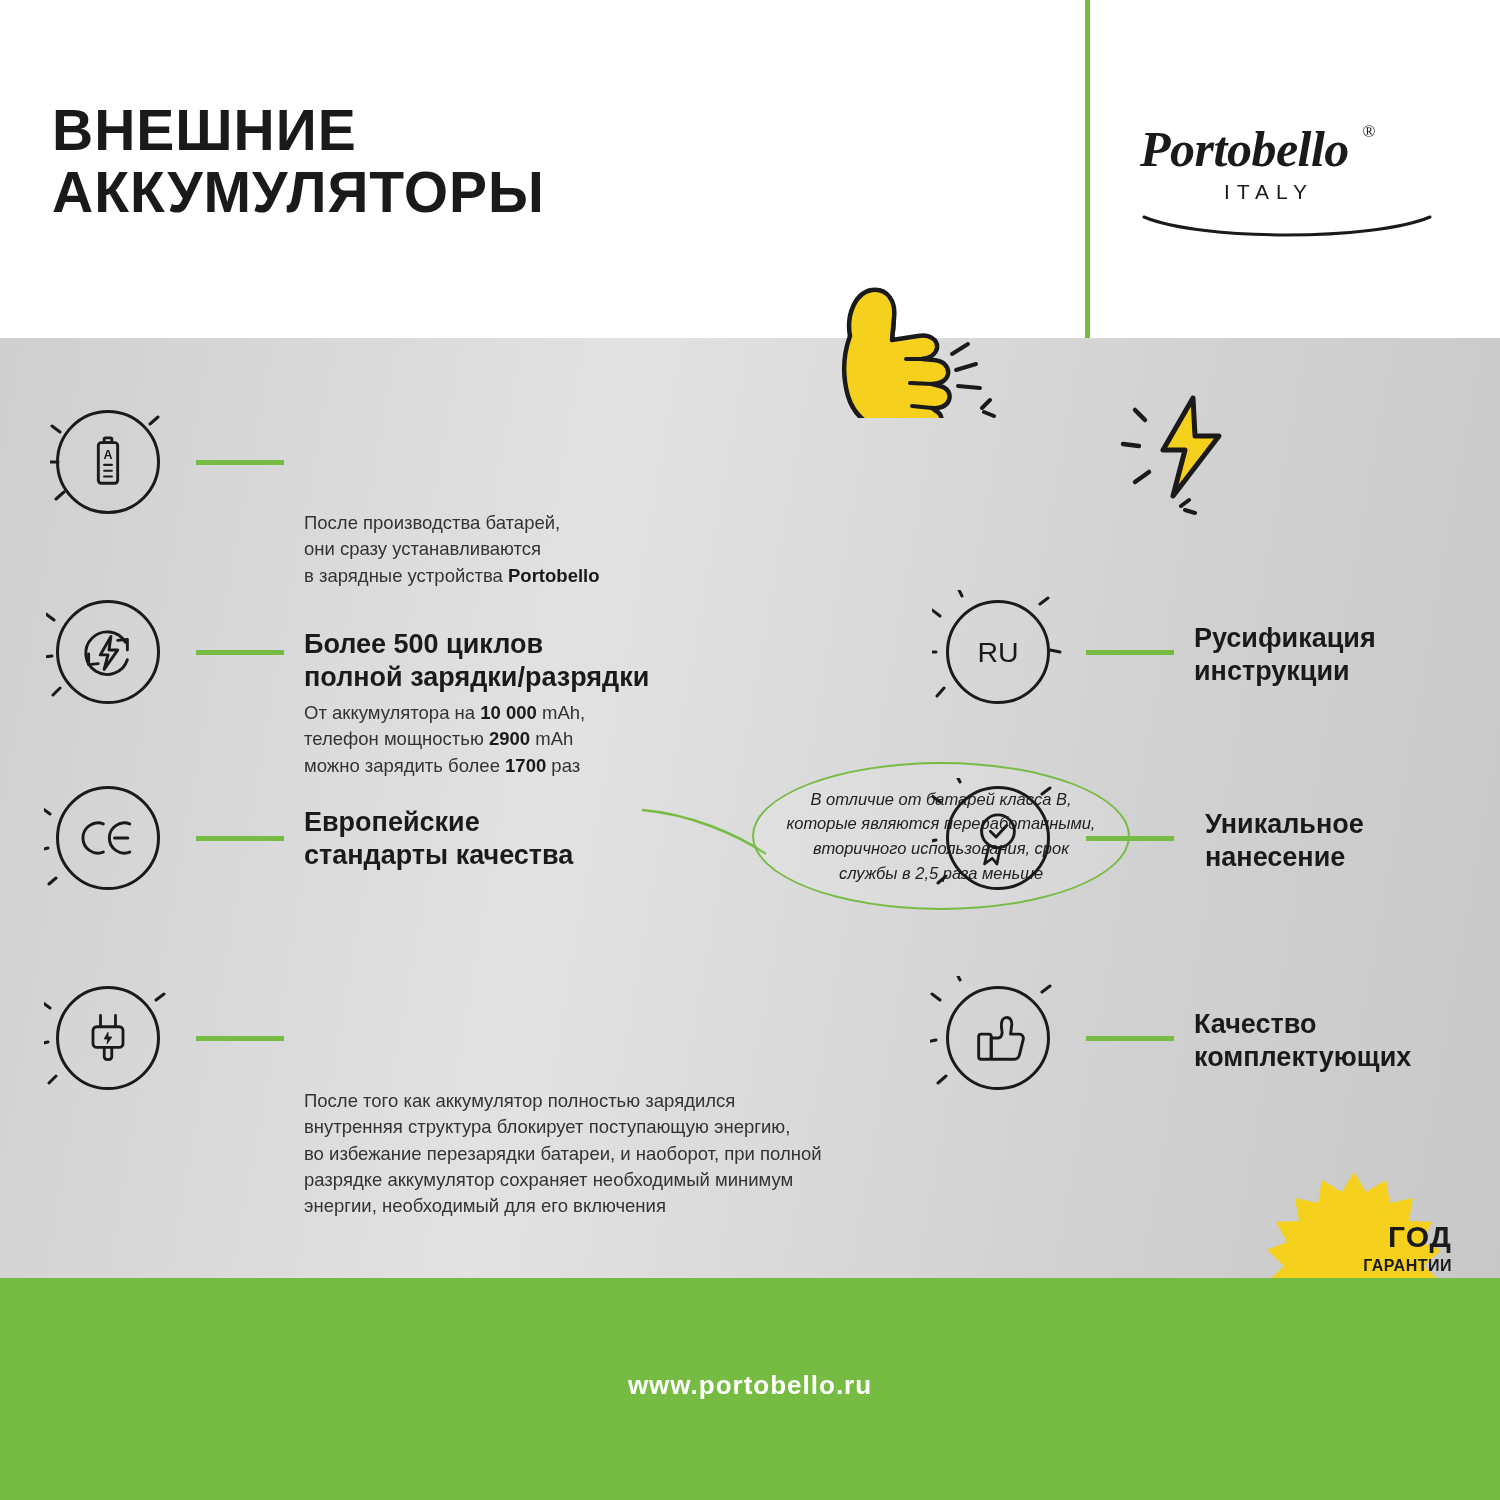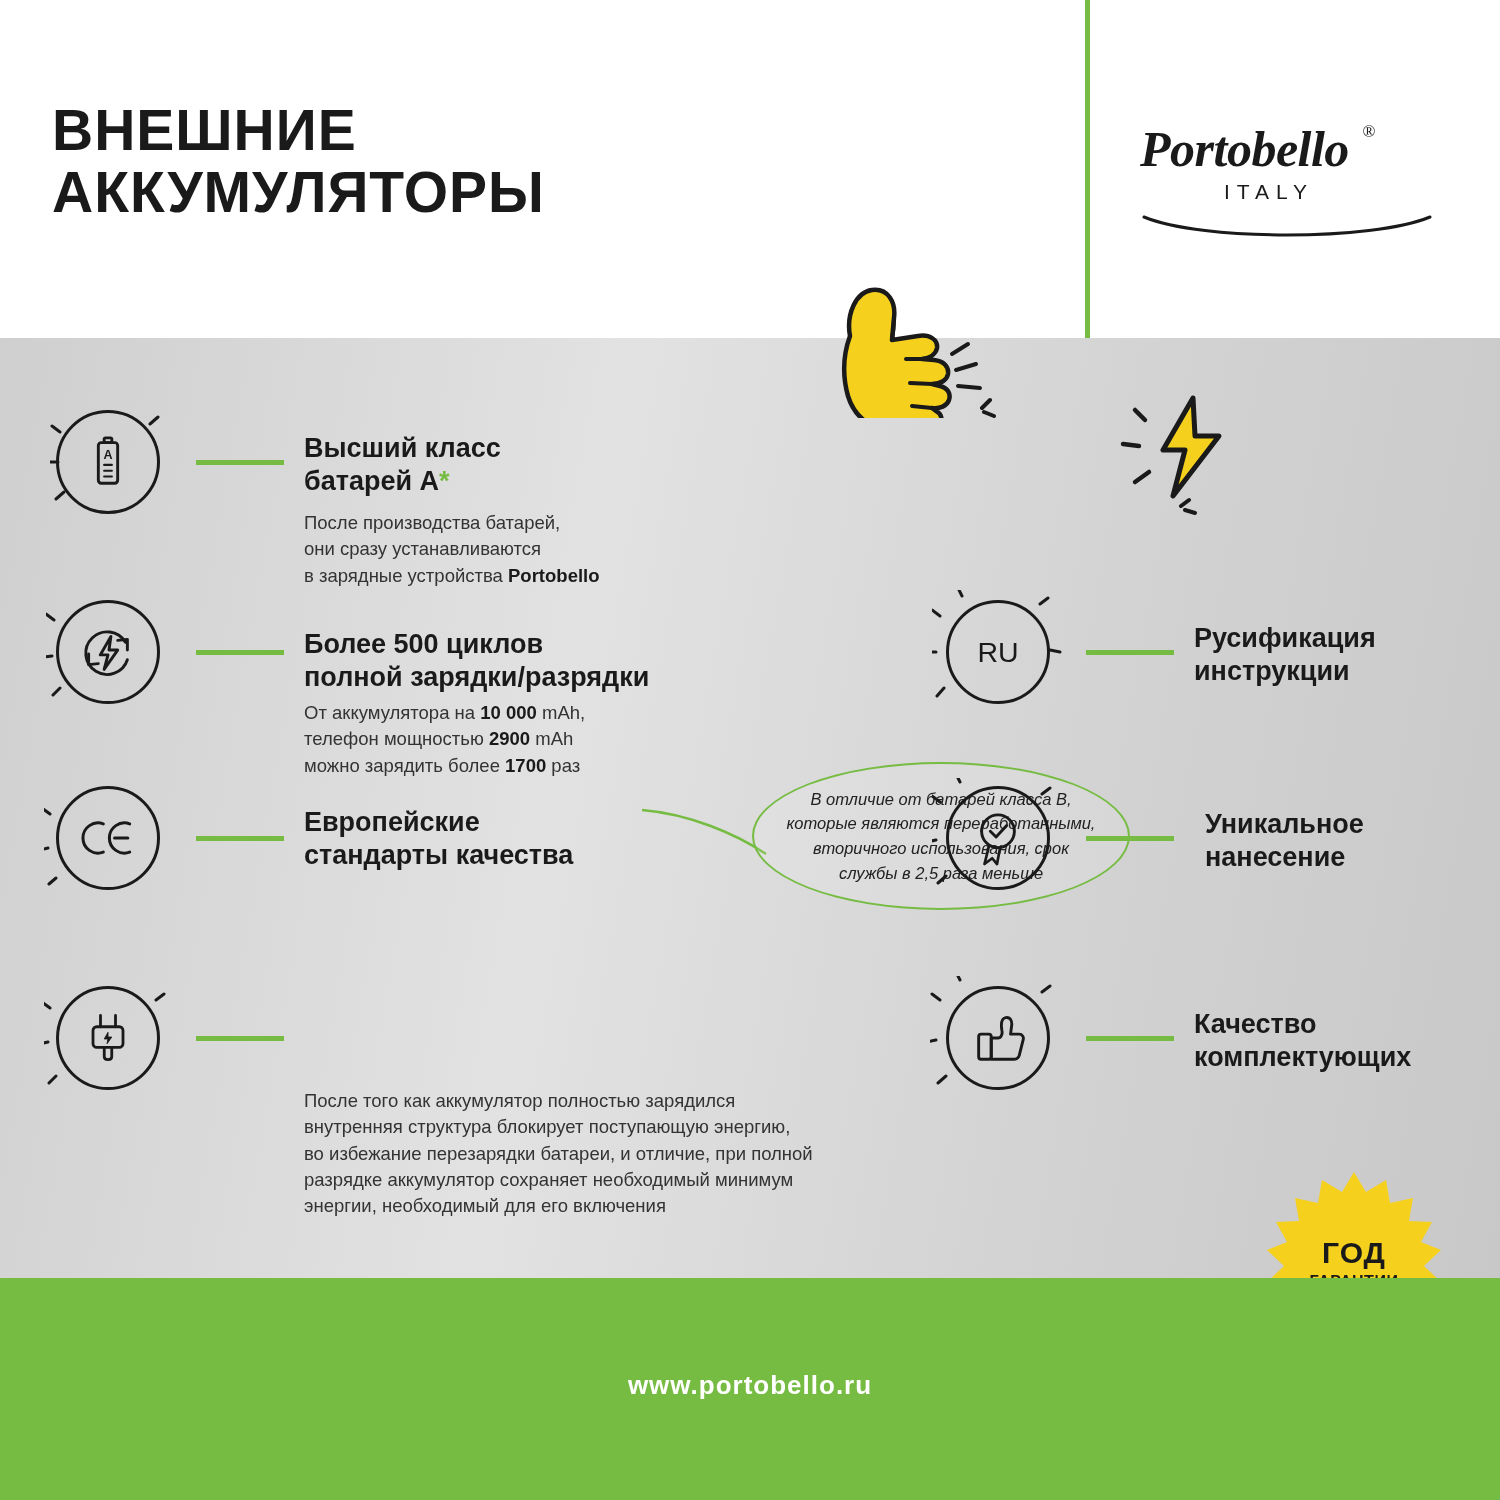--- a/index.html
+++ b/index.html
@@ -97,21 +97,21 @@
   .bubble-tail { position: absolute; left: 640px; top: 470px; width: 130px; height: 70px; }
 
   
   .decor { position: absolute; pointer-events: none; }
 
   
   .warranty {
     position: absolute; left: 1256px; top: 1170px; width: 196px; height: 196px;
   }
   .warranty-text {
-    position: absolute; left: 0; top: 68px; width: 196px; text-align: center;
+    position: absolute; left: 0; top: 52px; width: 196px; text-align: right;
   }
   .warranty-top {
     font-size: 30px; font-weight: 900; color: #1a1a1a; letter-spacing: 1px;
     text-transform: uppercase; line-height: 1;
   }
   .warranty-sub {
     font-size: 16px; font-weight: 700; color: #1a1a1a; letter-spacing: 0.5px;
     text-transform: uppercase; margin-top: 5px;
   }
 </style>
@@ -167,22 +167,20 @@
           <rect x="20" y="10" width="20" height="42" rx="3" fill="none" stroke="#1a1a1a" stroke-width="3"></rect>
           <rect x="26" y="5" width="8" height="5" rx="1.5" fill="none" stroke="#1a1a1a" stroke-width="3"></rect>
           <text x="30" y="27" font-size="13" font-family="Liberation Sans, sans-serif" font-weight="700" fill="#1a1a1a" text-anchor="middle">A</text>
           <path d="M26 33 L 34 33 M26 39 L 34 39 M26 45 L 34 45" stroke="#1a1a1a" stroke-width="2.2" stroke-linecap="round"></path>
         </svg>
       </div>
       <svg class="decor" style="left:-6px; top:-6px; width:118px; height:118px;" viewBox="0 0 118 118">
         <path d="M10 28 L 2 22 M8 58 L -1 58 M14 88 L 6 95 M100 20 L 108 13" stroke="#1a1a1a" stroke-width="3" stroke-linecap="round" fill="none"></path>
       </svg>
       <div class="dash" style="left:140px; top:50px; width:88px;"></div>
-      <div class="feature-title" style="left:248px; top:22px; width:430px; white-space:pre-line;"><span>Высший класс
-батарей A</span><span class="star">*</span></div>
       <div class="feature-body" style="left:248px; top:100px; width:440px; white-space:pre-line;">После производства батарей,
 они сразу устанавливаются
 в зарядные устройства <b>Portobello</b></div>
     </div>
 
     <svg class="bubble-tail" viewBox="0 0 130 70">
       <path d="M2 2 C 50 6, 96 26, 126 46" stroke="#76bc43" stroke-width="2.5" fill="none"></path>
     </svg>
     <div class="bubble">
       <div class="bubble-text">В отличие от батарей класса B, которые являются переработанными, вторичного использования, срок службы в 2,5 раза меньше</div>
@@ -232,21 +230,21 @@
           <path d="M26 42 L 26 52 C 26 56, 34 56, 34 52 L 34 42" fill="none" stroke="#1a1a1a" stroke-width="3" stroke-linejoin="round"></path>
           <path d="M30 26 L 26 33 L 30 33 L 29 38 L 34 31 L 30 31 Z" fill="#1a1a1a" stroke="#1a1a1a" stroke-width="1"></path>
         </svg>
       </div>
       <svg class="decor" style="left:-12px; top:-4px; width:126px; height:120px;" viewBox="0 0 126 120">
         <path d="M6 26 L -2 20 M4 60 L -5 62 M12 94 L 5 101 M112 18 L 120 12" stroke="#1a1a1a" stroke-width="3" stroke-linecap="round" fill="none"></path>
       </svg>
       <div class="dash" style="left:140px; top:50px; width:88px;"></div>
       <div class="feature-body" style="left:248px; top:102px; width:680px; white-space:pre-line;">После того как аккумулятор полностью зарядился
 внутренняя структура блокирует поступающую энергию,
-во избежание перезарядки батареи, и отличие, при полной
+во избежание перезарядки батареи, и наоборот, при полной
 разрядке аккумулятор сохраняет необходимый минимум
 энергии, необходимый для его включения</div>
     </div>
 
     <div class="feature" style="left:946px; top:262px; width:520px; height:140px;">
       <div class="icon-circle">
         <svg viewBox="0 0 80 40" width="76" height="38">
           <text x="40" y="31" font-size="30" font-family="Liberation Sans, sans-serif" font-weight="400" fill="#1a1a1a" text-anchor="middle">RU</text>
         </svg>
       </div>

